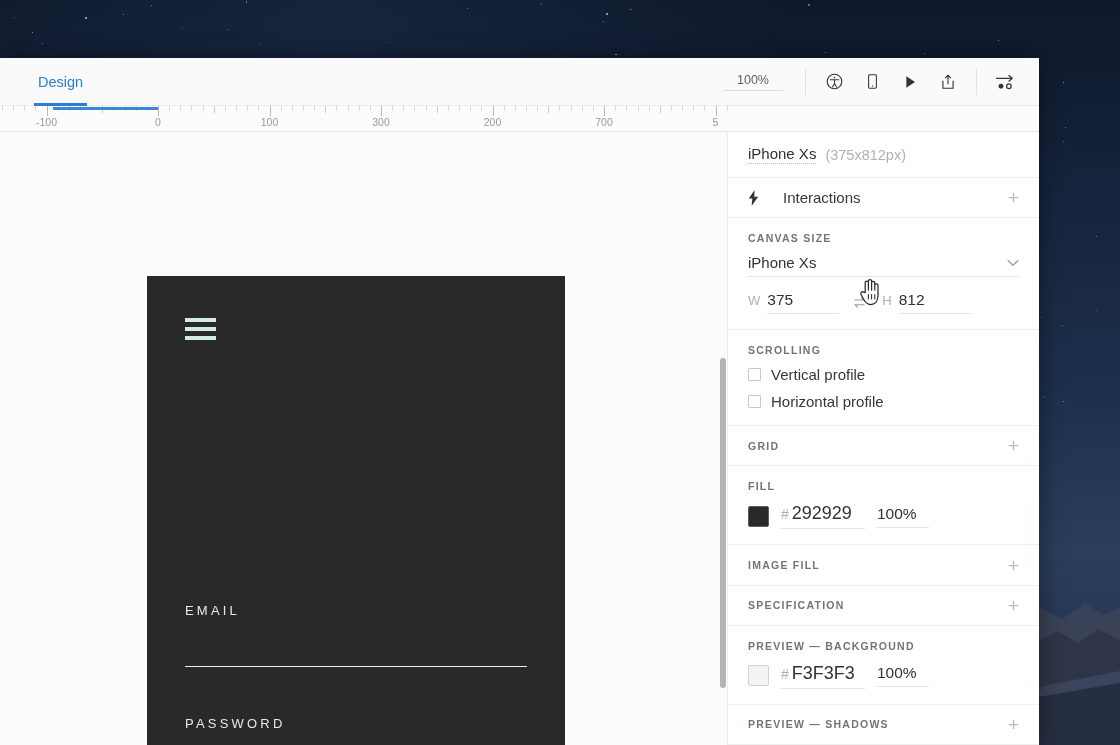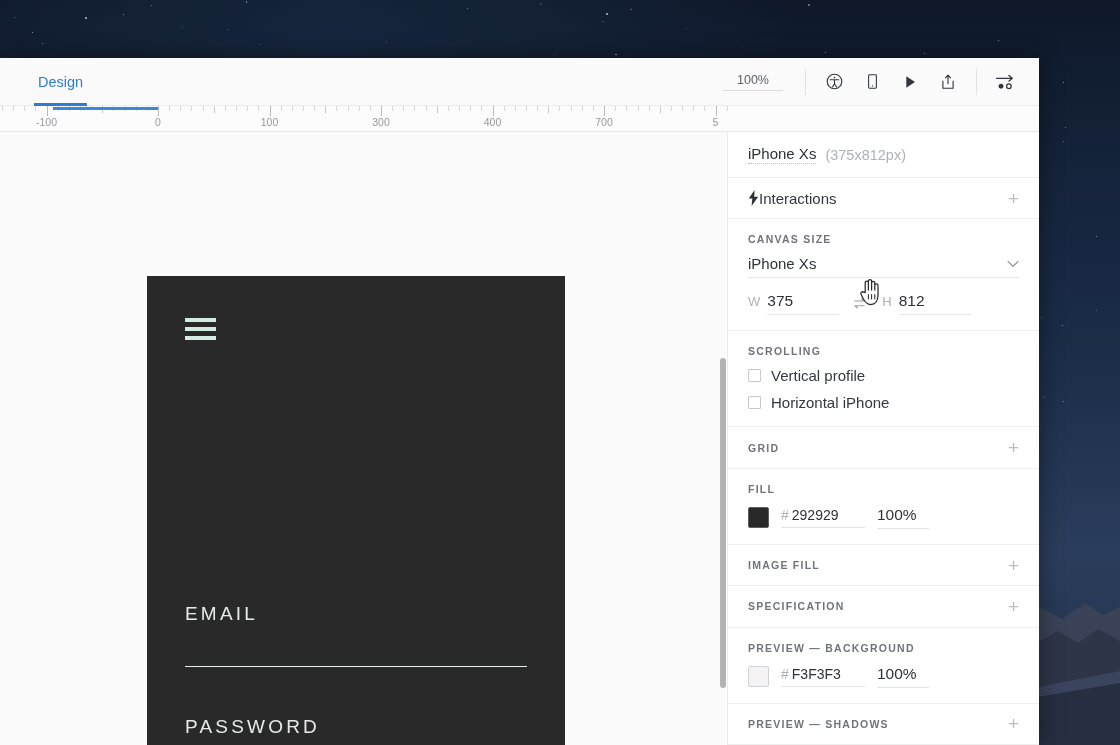--- a/index.html
+++ b/index.html
@@ -119,21 +119,21 @@
     position: absolute; left: 37px; top: 100px; right: 20px;
     color: #d5ede3;
     font-family: "DejaVu Serif", "Liberation Serif", serif;
     font-weight: 700;
     font-size: 59px;
     line-height: 1.12;
     letter-spacing: -0.5px;
   }
   .field-label {
     position: absolute; left: 38px;
-    color: #e4ebe8; font-size: 19px; letter-spacing: 3.2px;
+    color: #e4ebe8; font-size: 13px; letter-spacing: 3.2px;
     font-weight: 400;
   }
   .field-line {
     position: absolute; left: 38px; width: 342px; height: 1px; background: #e8efec;
   }
   #canvas-scrollbar {
     position: absolute; right: 1px; top: 226px;
     width: 6px; height: 330px;
     background: #b3b3b3; border-radius: 3px;
     cursor: pointer;
@@ -167,21 +167,21 @@
   .sect.row-only { padding: 0 20px; height: 46px; display: flex; align-items: center; }
   .sect-title {
     font-size: 10.5px; letter-spacing: 1.25px; color: #70747a;
     font-weight: 700; text-transform: uppercase;
   }
   .sect-head {
     display: flex; align-items: center; justify-content: space-between;
     width: 100%;
   }
   .interactions-row {
-    display: flex; align-items: center; gap: 0;
+    display: flex; align-items: center; gap: 24px;
   }
   .interactions-label { font-size: 15px; color: #34383e; }
   .plus {
     font-size: 19px; color: #b9bcc1; line-height: 1; cursor: pointer;
     font-weight: 300;
   }
   .bolt { color: #2e3237; display: flex; align-items: center; }
 
   .select-row {
     margin-top: 10px;
@@ -226,21 +226,21 @@
   .swatch {
     width: 21px; height: 21px; border: 1px solid #5d5d5d; border-radius: 2px; cursor: pointer;
   }
   .swatch.light { border-color: #cfd2d6; }
   .hex-field {
     display: flex; align-items: baseline; gap: 3px;
     border-bottom: 1px solid #e4e4e4; padding-bottom: 4px;
     min-width: 84px; cursor: text;
   }
   .hash { font-size: 14px; color: #aeb1b6; }
-  .hex-val { font-size: 14px; color: #2e3237; text-align: center; }
+  .hex-val { font-size: 18px; color: #2e3237; text-align: center; }
   .pct-field {
     font-size: 15.5px; color: #2e3237;
     border-bottom: 1px solid #e4e4e4; padding-bottom: 4px;
     min-width: 52px; cursor: text;
   }
 
   
   #cursor {
     position: absolute; left: 858px; top: 278px;
     width: 24px; height: 30px; pointer-events: none; z-index: 50;
@@ -542,21 +542,21 @@
         <div class="rtick minor" style="left: 670.9px;"></div>
         <div class="rtick minor" style="left: 682px;"></div>
         <div class="rtick minor" style="left: 693.2px;"></div>
         <div class="rtick minor" style="left: 704.4px;"></div>
         <div class="rtick major" style="left: 715.5px;"></div>
         <div class="rtick minor" style="left: 726.6px;"></div>
         <div class="rlabel" style="left: 46.5px;">-100</div>
         <div class="rlabel" style="left: 158px;">0</div>
         <div class="rlabel" style="left: 269.5px;">100</div>
         <div class="rlabel" style="left: 381px;">300</div>
-        <div class="rlabel" style="left: 492.5px;">400</div>
+        <div class="rlabel" style="left: 492.5px;">200</div>
         <div class="rlabel" style="left: 604px;">700</div>
         <div class="rlabel" style="left: 715.5px;">5</div>
       </div>
     <div id="ruler-sel" style="left: 52.5px; width: 105.925px;"></div>
   </div>
 
   <div id="body-row">
 
     <div id="canvas-area">
       <div id="artboard">
@@ -627,21 +627,21 @@
       </div>
 
       <div class="sect">
         <div class="sect-title">SCROLLING</div>
         <div class="check-row">
           <span class="check-box"></span>
           <span class="check-label">Vertical profile</span>
         </div>
         <div class="check-row">
           <span class="check-box"></span>
-          <span class="check-label">Horizontal iPhone</span>
+          <span class="check-label">Horizontal profile</span>
         </div>
       </div>
 
       <div class="sect row-only">
         <div class="sect-head">
           <span class="sect-title">GRID</span>
           <span class="plus">+</span>
         </div>
       </div>
 

